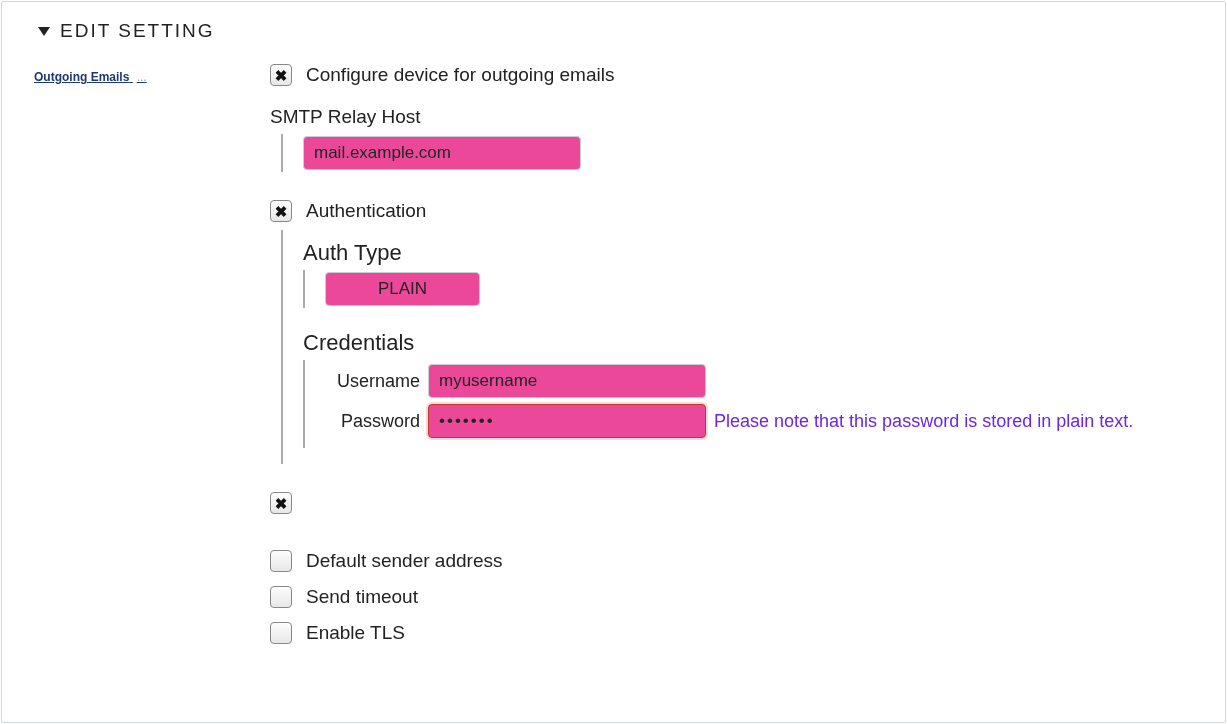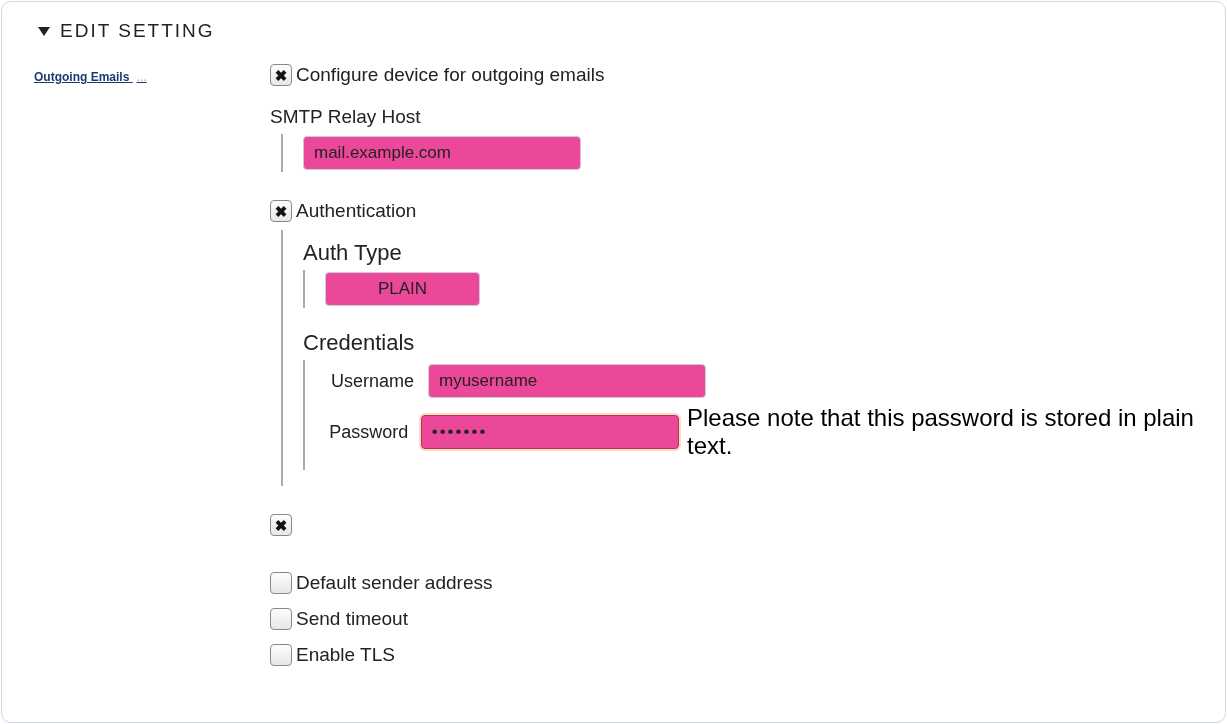--- a/index.html
+++ b/index.html
@@ -8,21 +8,21 @@
     padding: 0;
     font-family: -apple-system, BlinkMacSystemFont, "Segoe UI", Helvetica, Arial, sans-serif;
     font-size: 17px;
     color: #222;
     background: #fff;
   }
   .panel {
     width: 1225px;
     height: 722px;
     border: 1px solid #d0d7de;
-    border-radius: 10px;
+    border-radius: 2px;
     margin: 1px;
     padding: 18px 22px 20px 28px;
     position: relative;
   }
   .header {
     display: flex;
     align-items: center;
     gap: 10px;
     margin-bottom: 22px;
     margin-left: 8px;
@@ -63,21 +63,21 @@
     font-weight: 400;
     margin-left: 4px;
   }
   .content {
     flex: 1;
     padding-top: 0;
   }
   .row {
     display: flex;
     align-items: flex-start;
-    gap: 4px;
+    gap: 14px;
     margin-bottom: 8px;
   }
   .checkbox {
     width: 22px;
     height: 22px;
     border: 1px solid #888;
     border-radius: 4px;
     background: linear-gradient(#fdfdfd,#e7e7e7);
     display: inline-flex;
     align-items: center;
@@ -126,25 +126,25 @@
   }
   .cred-row {
     display: flex;
     align-items: center;
     gap: 8px;
     margin-bottom: 6px;
   }
   .cred-label {
     width: 95px;
     font-size: 18px;
-    text-align: center;
+    text-align: right;
   }
   .note-text {
-    font-size: 24px;
-    color: #000000;
+    font-size: 18px;
+    color: #6d28d9;
   }
   .spacer-sm { height: 6px; }
   .spacer-md { height: 18px; }
   .spacer-lg { height: 28px; }
 </style>
 </head>
 <body>
 
 <div class="panel">
 

